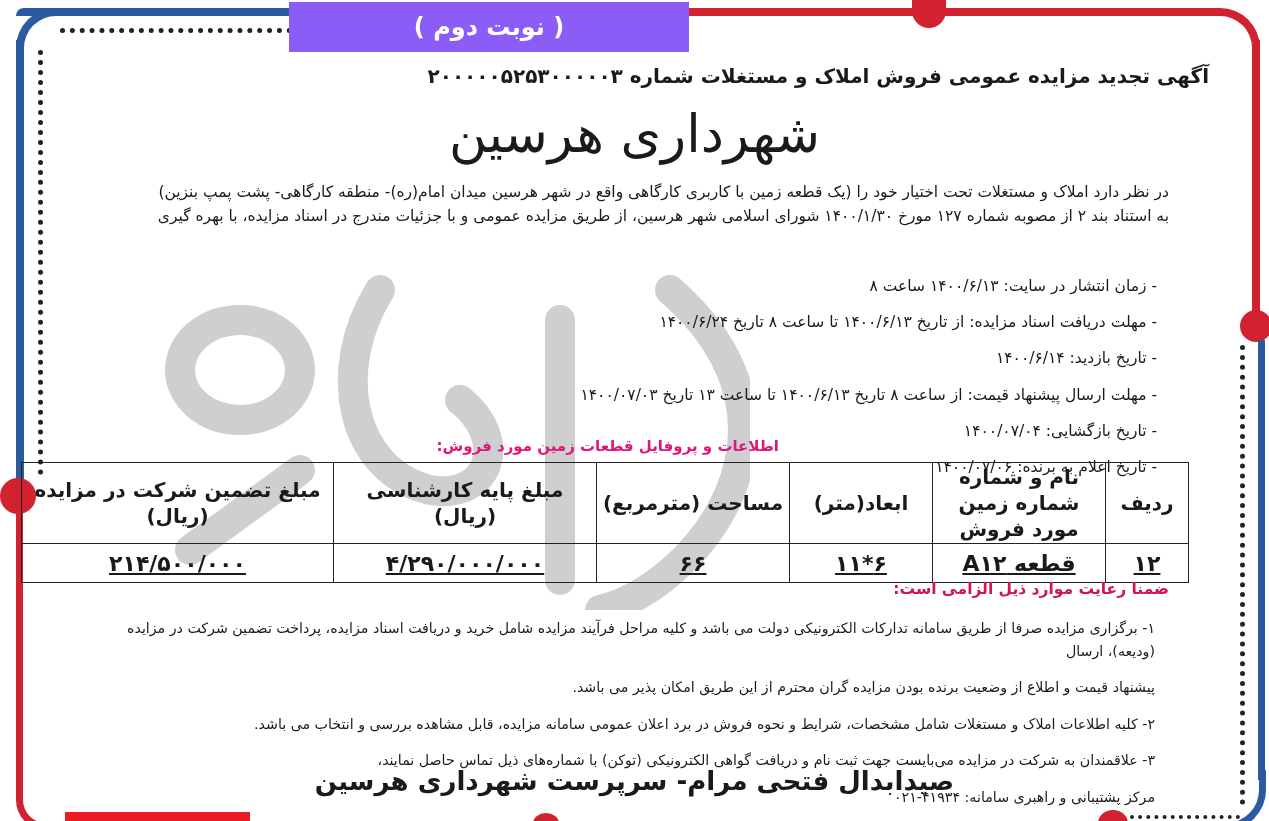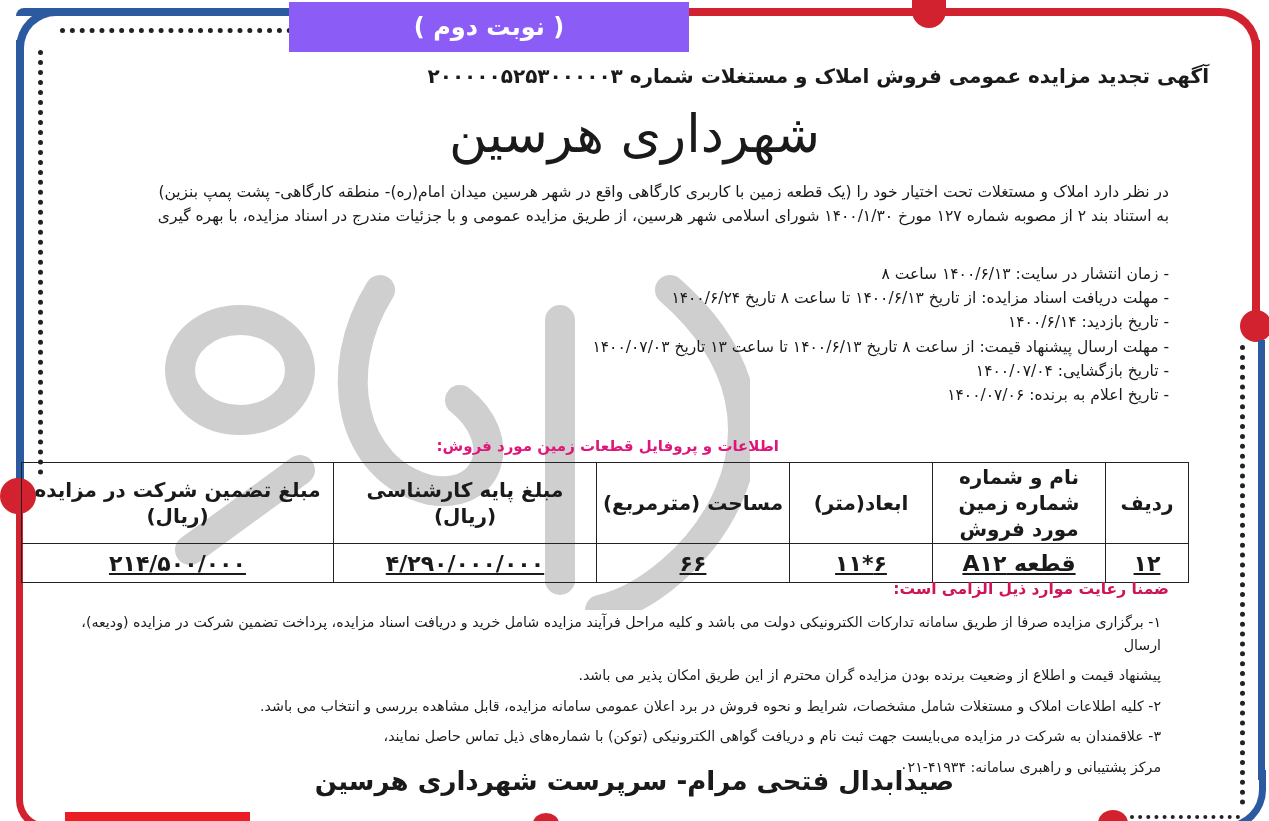--- a/index.html
+++ b/index.html
@@ -38,31 +38,31 @@
 
     
     .watermark { position:absolute; left:130px; top:250px; width:620px; height:360px; pointer-events:none; }
 
     .content { position:absolute; left:60px; right:60px; top:0; direction:rtl; }
     .headline { position:absolute; left:0; right:0; top:64px; text-align:right; font-weight:bold; font-size:20px; }
     .municipality { position:absolute; left:0; right:0; top:104px; text-align:center; font-weight:normal; font-size:52px; letter-spacing:1px; }
     .intro { position:absolute; right:40px; left:40px; top:180px; font-size:15.5px; line-height:24px; text-align:right; }
     .intro p { margin:0; }
     .schedule { position:absolute; right:40px; left:40px; top:262px; font-size:15.5px; line-height:24.2px; }
-    .schedule div { margin:0; }
+    .schedule div { margin:12px; }
     .section-title { position:absolute; right:430px; top:437px; color:#e0157a; font-weight:bold; font-size:15px; }
 
     table.lots { position:absolute; left:21px; top:462px; width:1168px; border-collapse:collapse; direction:rtl; font-weight:bold; }
     table.lots th, table.lots td { border:1.5px solid #222; text-align:center; vertical-align:middle; }
     table.lots th { height:70px; font-size:20px; line-height:26px; }
     table.lots td { height:36px; font-size:22px;text-decoration:underline; }
 
     .notes-title { position:absolute; right:40px; top:580px; color:#d0145a; font-weight:bold; font-size:15.5px; }
     .notes { position:absolute; right:40px; left:2px; top:603px; font-size:14.2px; line-height:22.5px; text-align:right; }
-    .notes div { margin:8px; }
+    .notes div { margin:14px; }
     .signature { position:absolute; left:0; right:0; top:766px; text-align:center; font-weight:bold; font-size:26px; }
   </style>
 </head>
 <body>
 
 <div class="frame">
   <div class="blue-corner"></div>
   <div class="blue-top"></div>
   <div class="blue-left" style="border-radius:0;top:40px;height:450px;"></div>
   <div class="red-dot-left"></div>

